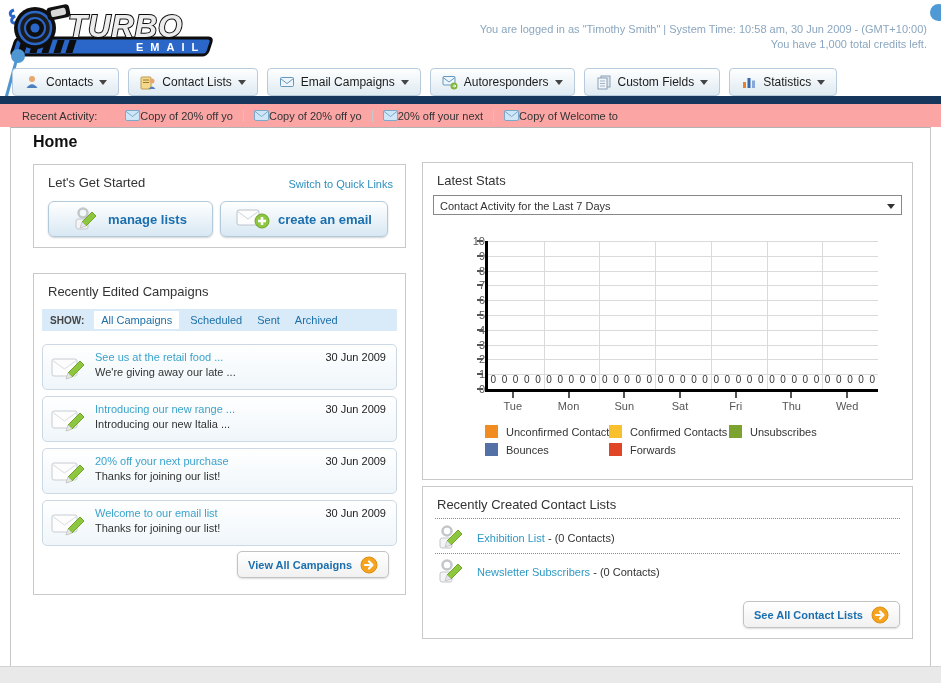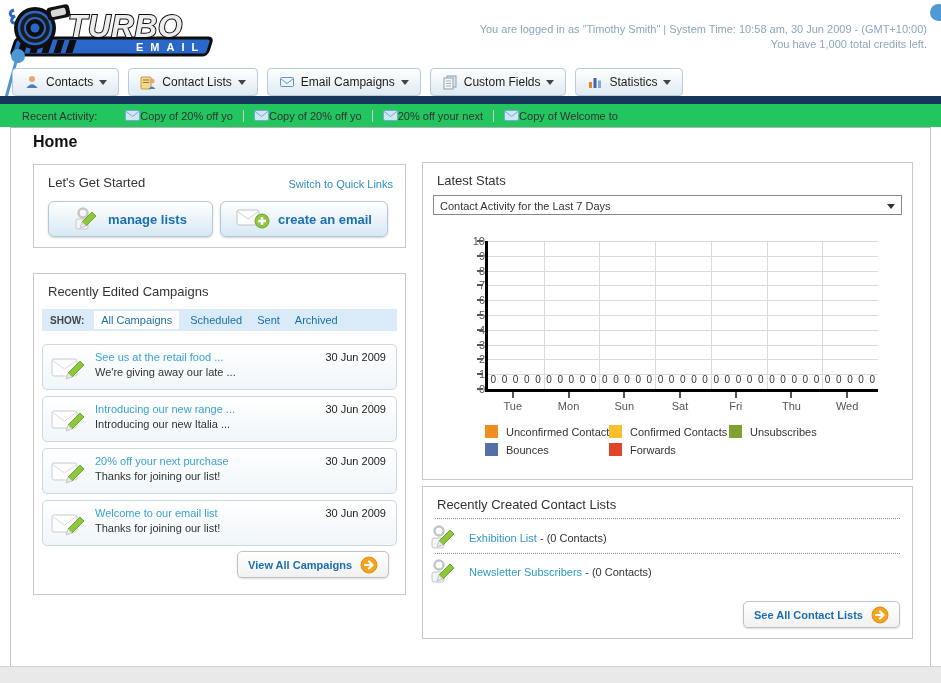--- a/index.html
+++ b/index.html
@@ -17,21 +17,21 @@
   .logo{position:absolute;left:6px;top:2px;}
   .deco{position:absolute;left:0;top:48px;}
 
   
   .tabs{position:absolute;left:12px;top:68px;display:flex;gap:9px;}
   .tab{display:flex;align-items:center;gap:6px;height:26px;padding:0 11px;border:1px solid #b7cbdc;border-radius:4px;background:linear-gradient(#feffff,#dfeaf2);font-size:12px;color:#1c1c1c;cursor:pointer;white-space:nowrap;}
   .caret-dn{width:0;height:0;border-left:4px solid transparent;border-right:4px solid transparent;border-top:5px solid #444;}
   .navy-bar{position:absolute;left:0;top:96px;width:941px;height:8px;background:#16365c;}
 
   
-  .activity{position:absolute;left:0;top:104px;width:941px;height:23px;display:flex;align-items:center;font-size:11px;background:#22c55e;}
+  .activity{position:absolute;left:0;top:104px;width:941px;height:23px;display:flex;align-items:center;font-size:11px;background:#fca5a5;}
   .activity .lbl{margin-left:22px;margin-right:18px;color:#333;}
   .act-item{display:flex;align-items:center;padding:0 10px;color:#333;cursor:pointer;white-space:nowrap;overflow:hidden;text-align:right;}
   .act-item.divided{border-right:1px solid #c9c9c9;}
 
   
   .main{position:absolute;left:10px;top:127px;width:919px;height:539px;background:#fff;border:1px solid #c6c6c6;border-top:1px solid #b3b3b3;}
   .home-title{position:absolute;left:22px;top:5px;font-size:16px;font-weight:bold;color:#101010;}
   .panel{position:absolute;background:#fff;border:1px solid #c9c9c9;}
   .panel-title{position:absolute;left:14px;top:10px;font-size:13px;color:#333;}
 
@@ -68,21 +68,21 @@
   .ylab{position:absolute;left:40px;width:22px;text-align:right;font-size:11px;color:#555;}
   .ydash{position:absolute;left:54px;width:6px;height:2px;background:#555;}
   .xtick{position:absolute;width:2px;height:6px;background:#555;}
   .xlab{position:absolute;width:60px;text-align:center;font-size:11px;color:#555;}
   .leg{position:absolute;display:flex;align-items:center;gap:8px;font-size:11px;color:#333;}
   .sw{display:inline-block;width:13px;height:13px;}
 
   
   #lists{left:411px;top:358px;width:489px;height:151px;}
   .dotted{position:absolute;left:12px;right:12px;border-top:1px dotted #8a8a8a;}
-  .cl-item{position:absolute;left:6px;display:flex;align-items:center;gap:10px;font-size:11px;}
+  .cl-item{position:absolute;left:14px;display:flex;align-items:center;gap:10px;font-size:11px;}
   .cl-name{color:#2e9ac4;cursor:pointer;}
   .cl-suffix{color:#333;}
   #see-all{right:12px;top:114px;}
 </style>
 </head>
 <body>
 
 <div class="page">
 
   <svg class="logo" width="245" height="58" viewBox="0 0 245 58">
@@ -138,20 +138,30 @@
         </svg>
       <span>Contact Lists</span>
         <span class="caret-dn"></span>
     </div>
     <div class="tab">
       <svg width="16" height="16">
           <rect x="1.5" y="3.5" width="13" height="9" rx="1" fill="#eef5fb" stroke="#6598c0"></rect>
           <path d="M1.5 4.5 L8 9.5 L14.5 4.5" fill="none" stroke="#6598c0"></path>
         </svg>
       <span>Email Campaigns</span>
+        <span class="caret-dn"></span>
+    </div>
+    <div class="tab">
+      <svg width="16" height="16">
+          <rect x="1" y="2.5" width="12" height="8.5" rx="1" fill="#eef5fb" stroke="#6598c0"></rect>
+          <path d="M1 3.5 L7 8 L13 3.5" fill="none" stroke="#6598c0"></path>
+          <circle cx="12" cy="12" r="3.5" fill="#7fb53a"></circle>
+          <path d="M10.5 12 h3 M12.3 10.5 l1.5 1.5 -1.5 1.5" stroke="#fff" fill="none"></path>
+        </svg>
+      <span>Autoresponders</span>
         <span class="caret-dn"></span>
     </div>
     <div class="tab">
       <svg width="16" height="16">
           <rect x="5" y="2" width="9" height="11" fill="#dfe7ee" stroke="#8aa0b5"></rect>
           <rect x="2" y="4" width="9" height="11" fill="#f2f6fa" stroke="#8aa0b5"></rect>
           <line x1="4" y1="7" x2="9" y2="7" stroke="#9fb2c4"></line>
           <line x1="4" y1="9.5" x2="9" y2="9.5" stroke="#9fb2c4"></line>
           <line x1="4" y1="12" x2="9" y2="12" stroke="#9fb2c4"></line>
         </svg>

